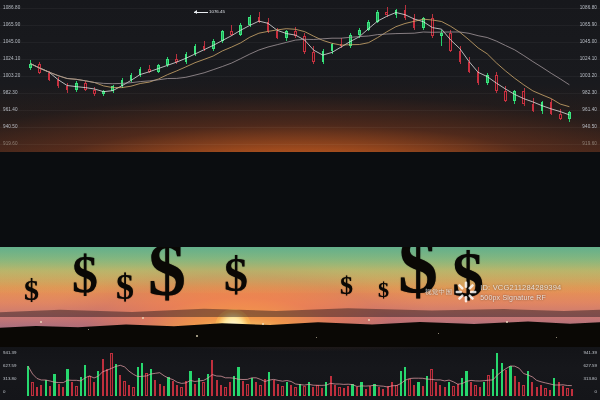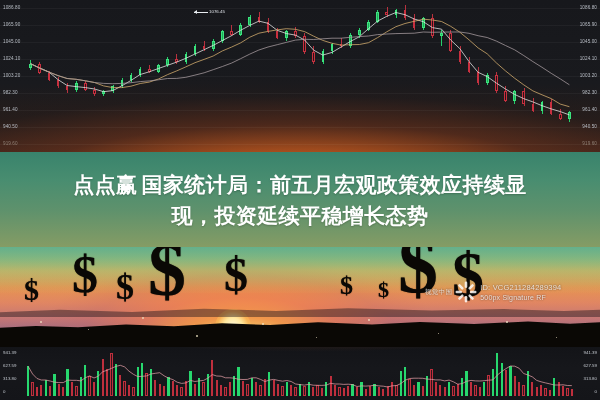--- a/index.html
+++ b/index.html
@@ -418,26 +418,20 @@
     <div class="axis-lab right" style="top:108px">961.40</div>
     <div class="axis-lab right" style="top:125px">940.50</div>
     <div class="axis-lab right dim" style="top:142px">919.60</div>
 
     <div class="annot" style="left:194px;top:10px">
       <span class="arrow"></span>
       <span>1076.45</span>
     </div>
   </div>
 
-  <div class="panel-title">
-    <div class="title-line">
-      <span class="brand">点点赢</span><span>国家统计局：前五月宏观政策效应持续显</span>
-    </div>
-    <div class="title-line">现，投资延续平稳增长态势</div>
-  </div>
 
   <div class="panel-photo">
     <div class="sky-haze"></div>
     <div class="sun"></div>
 
     <div class="dollar" style="left:24px;top:28px;font-size:30px;">$</div>
     <div class="dollar" style="left:72px;top:2px;font-size:52px;">$</div>
     <div class="dollar" style="left:116px;top:22px;font-size:36px;">$</div>
     <div class="dollar" style="left:148px;top:-16px;font-size:76px;">$</div>
     <div class="dollar" style="left:224px;top:4px;font-size:48px;">$</div>

